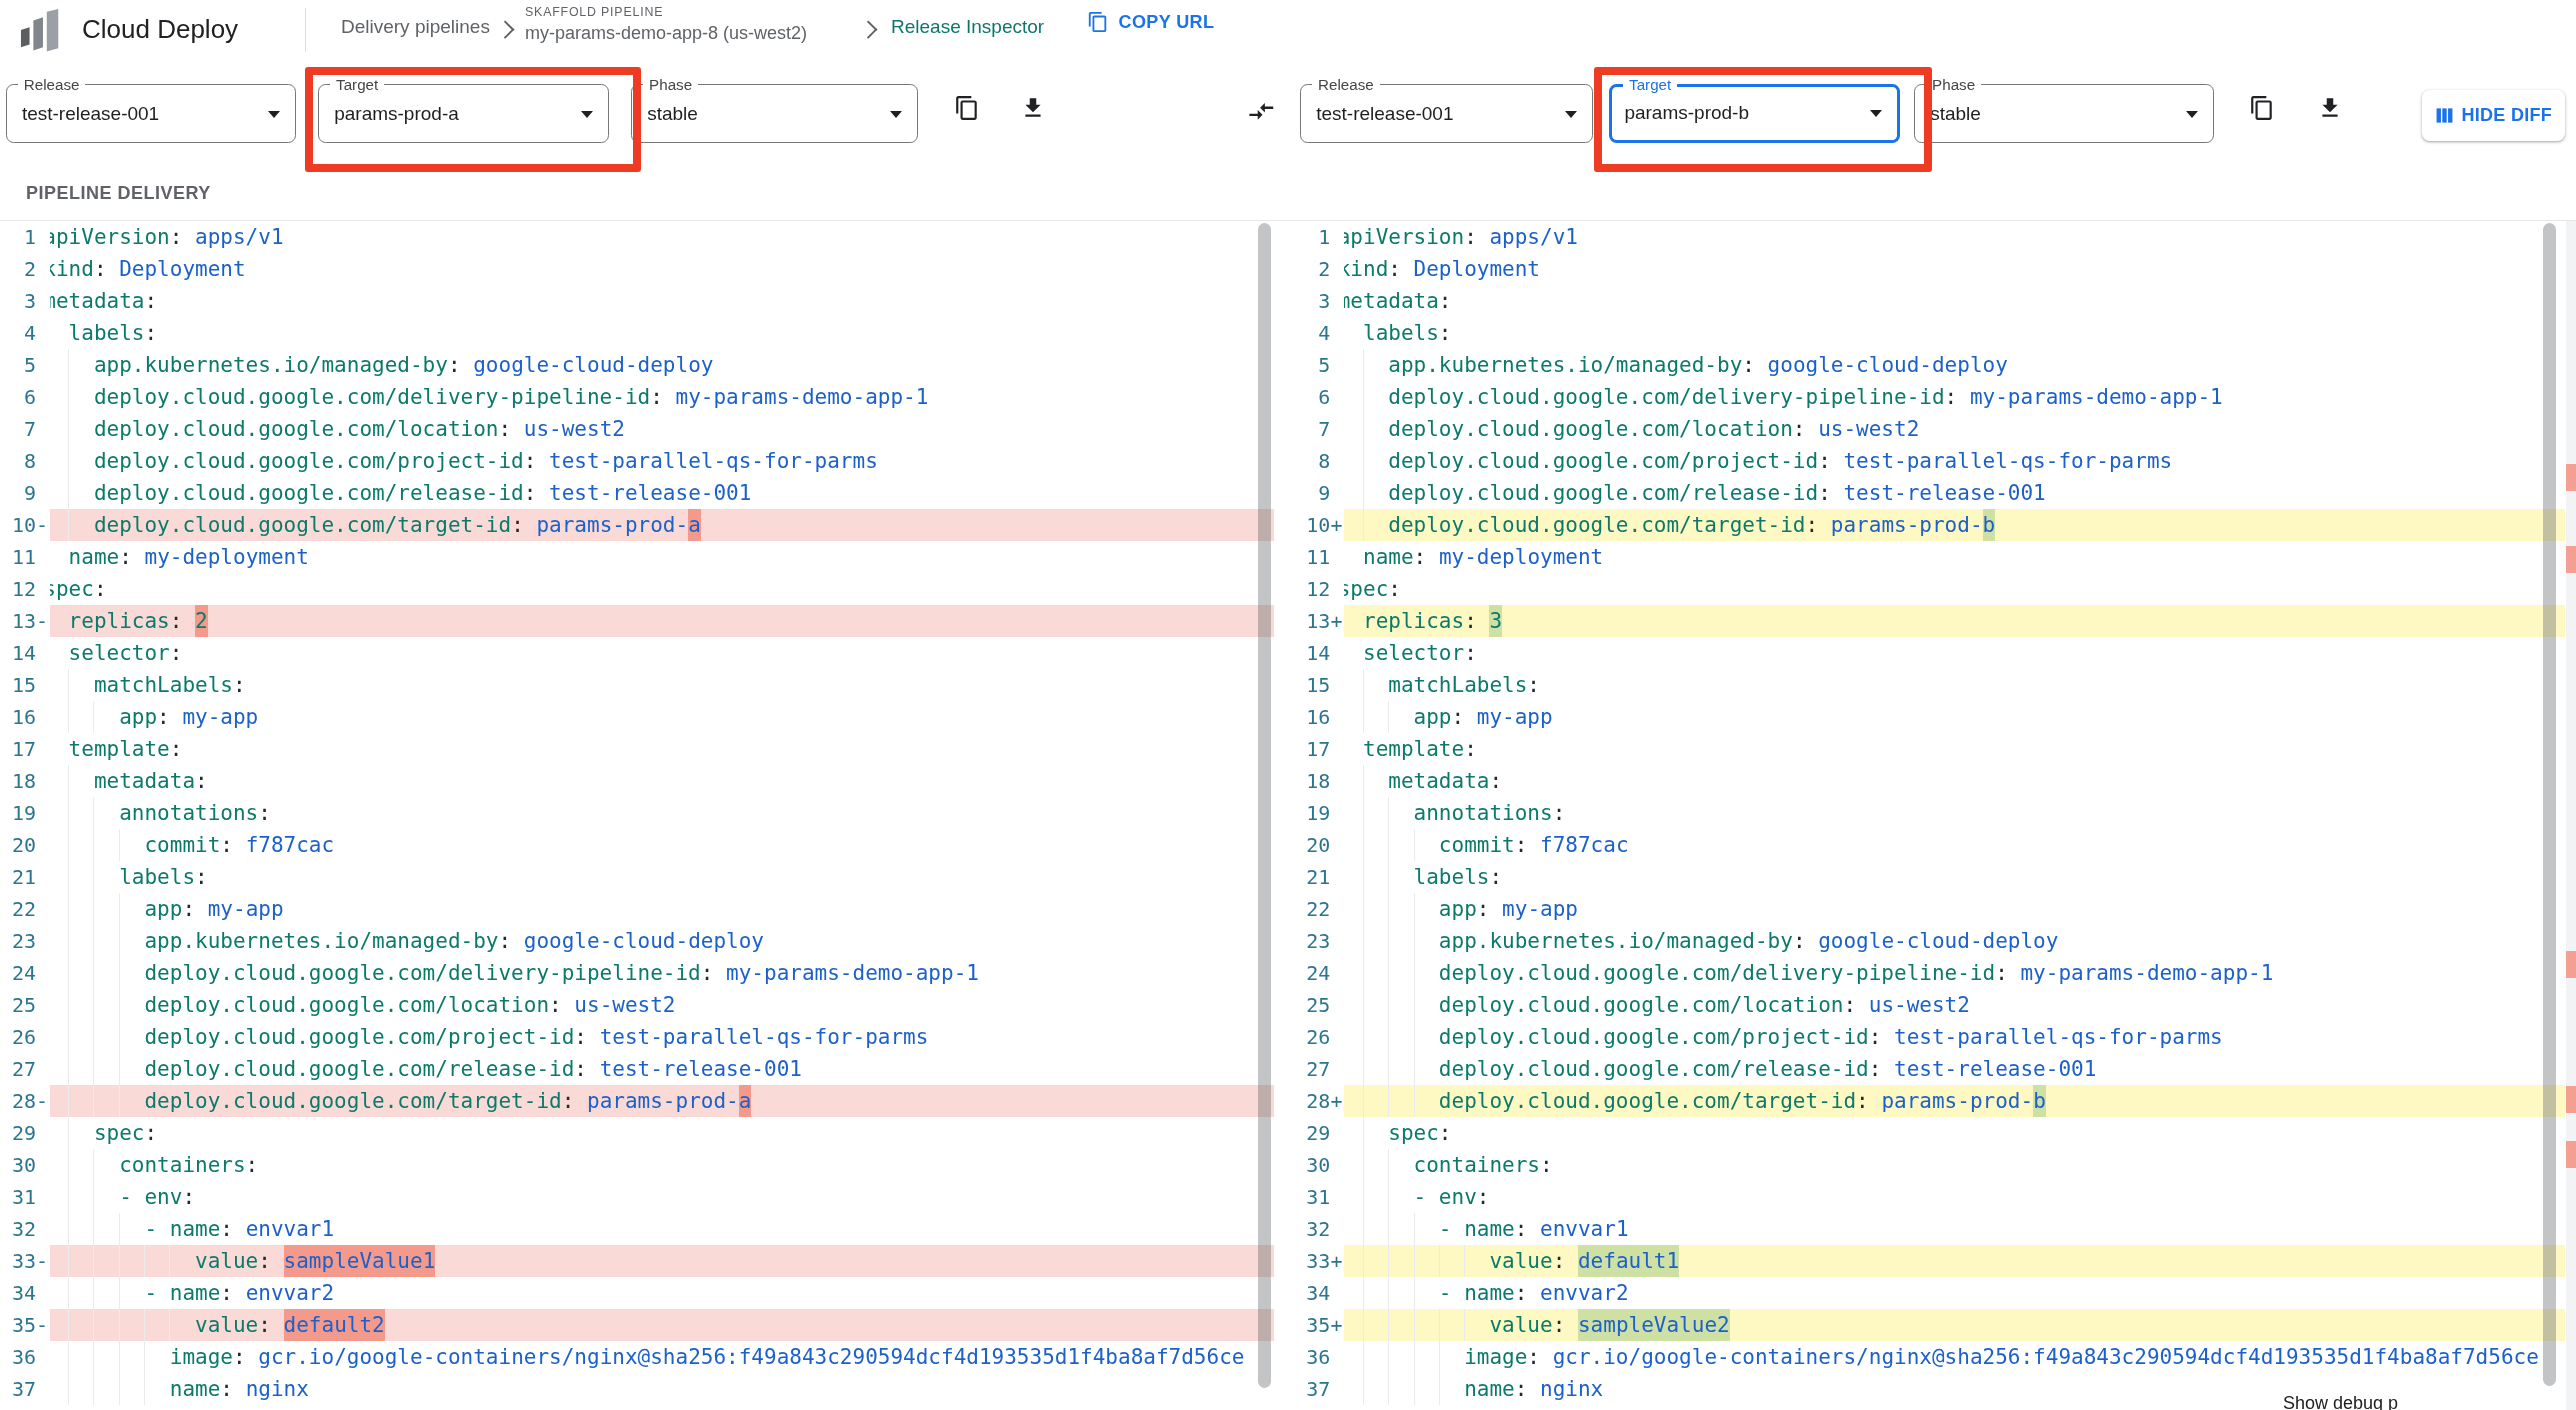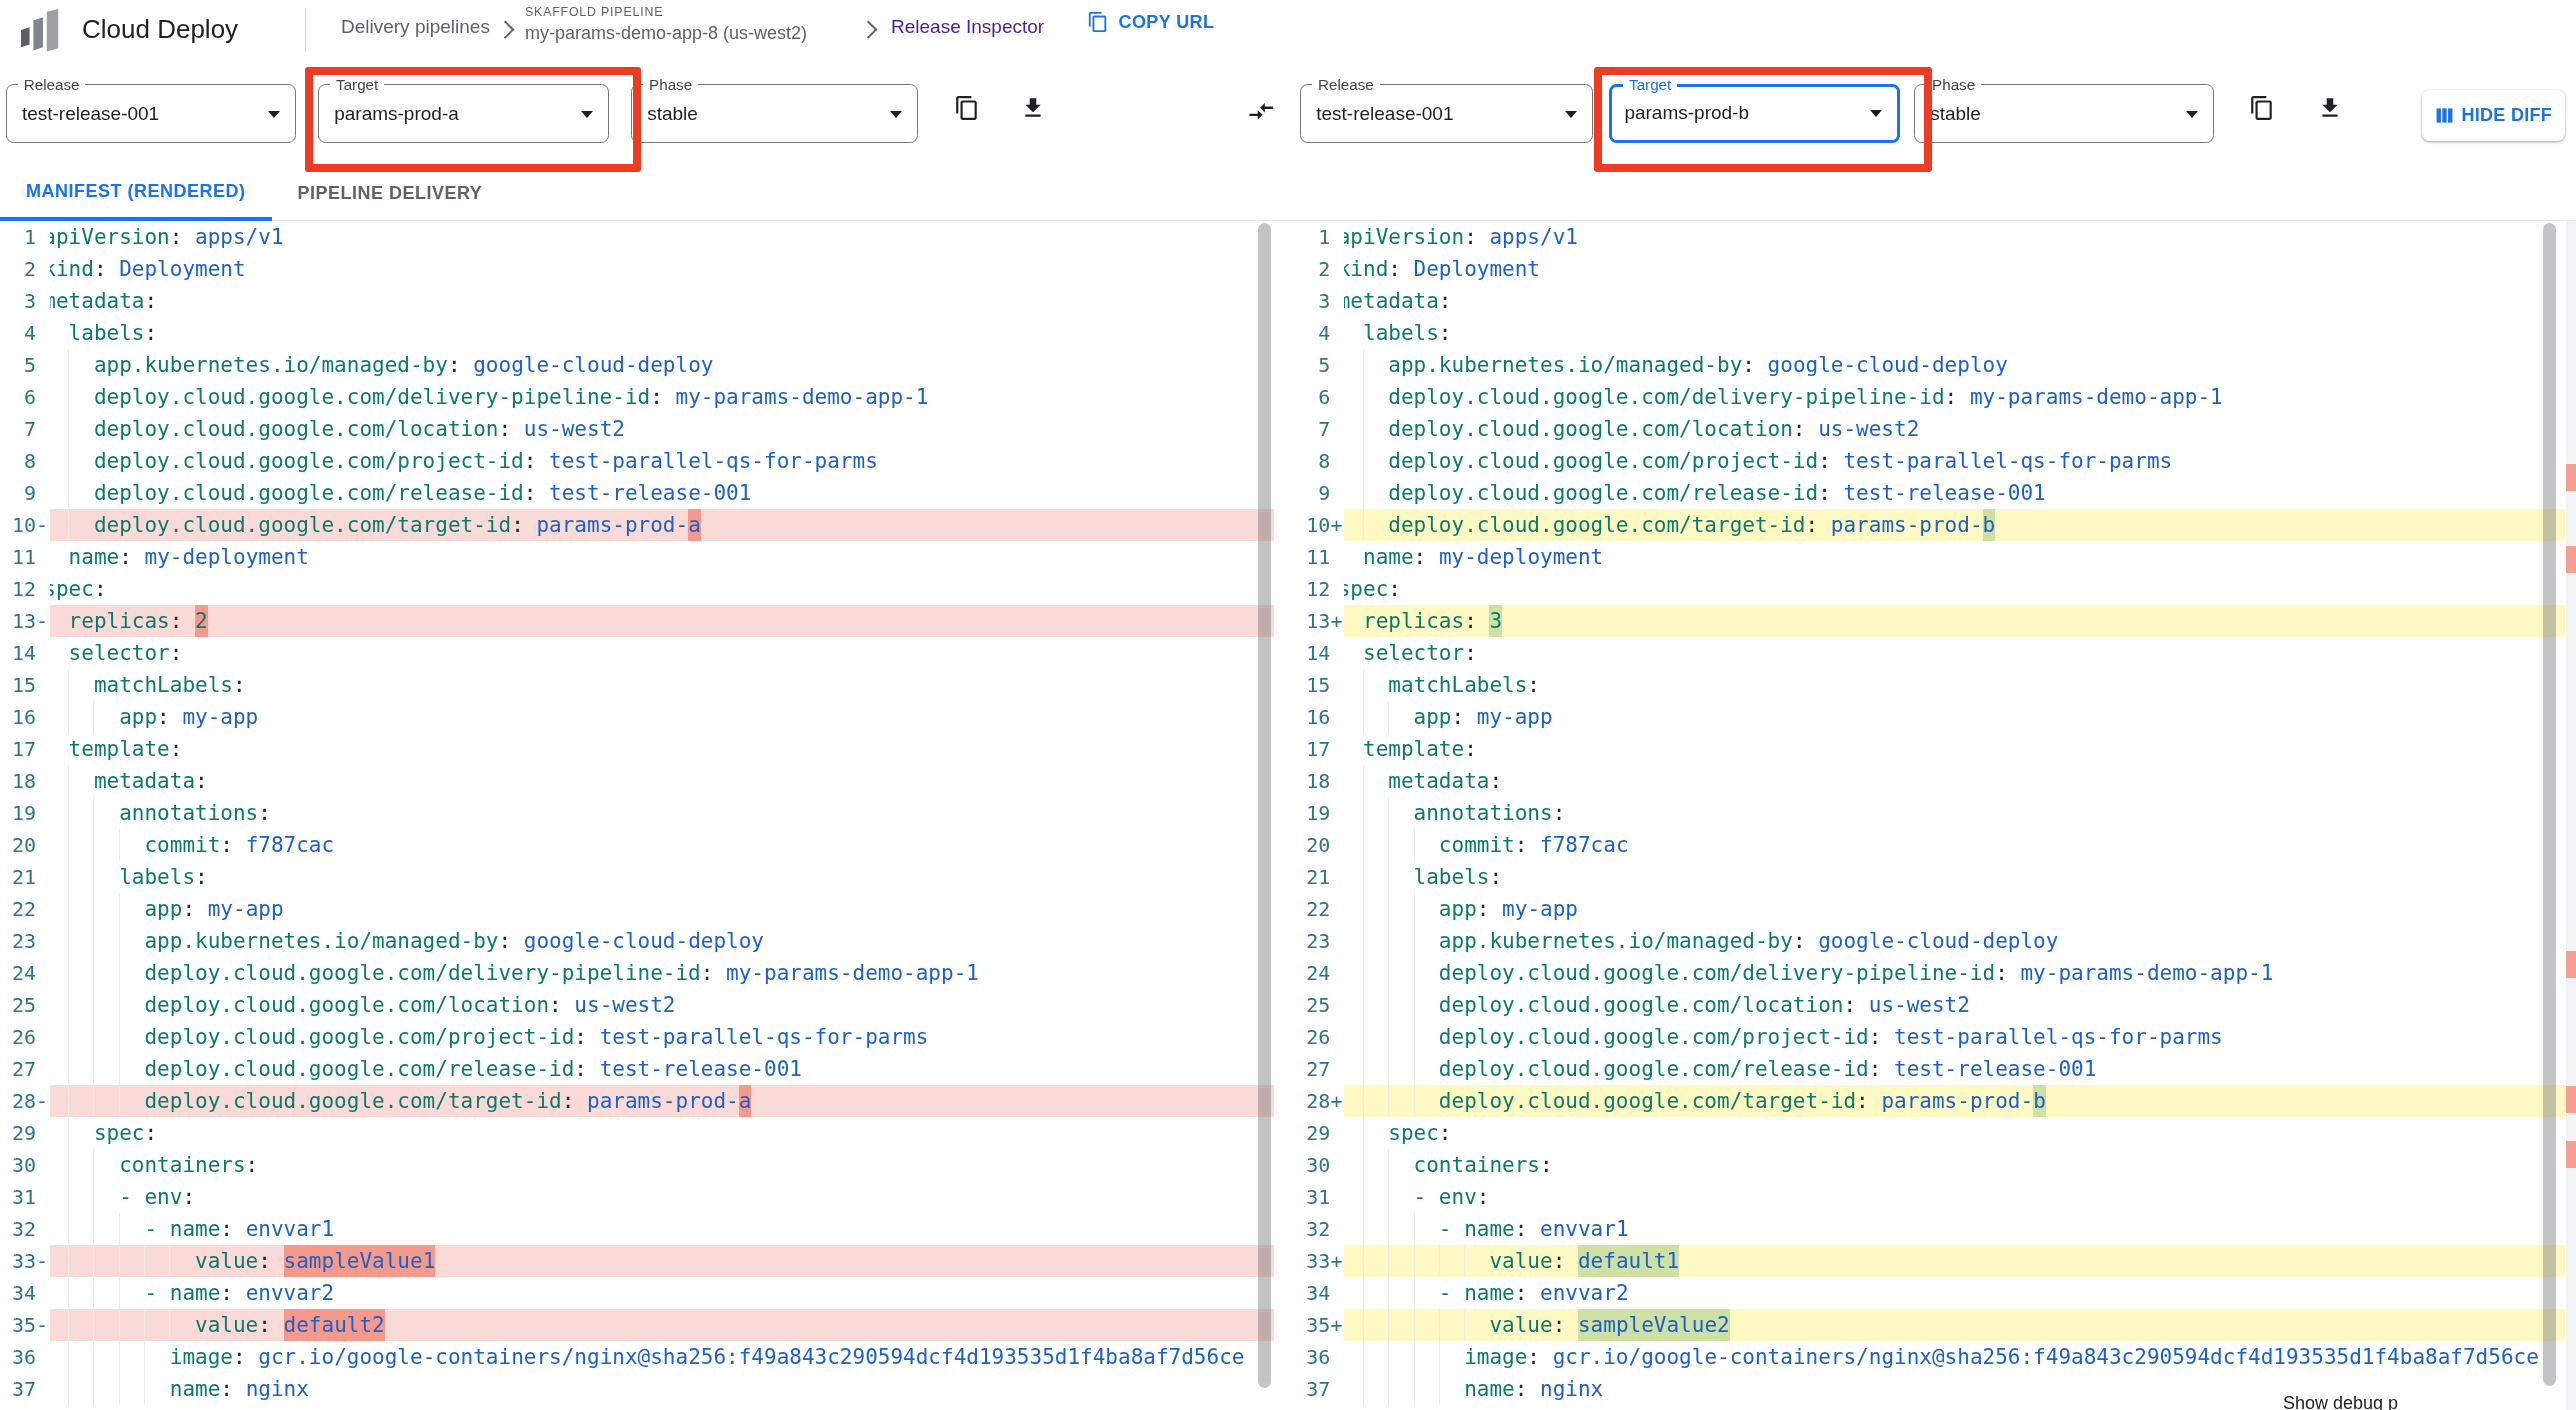--- a/index.html
+++ b/index.html
@@ -12,21 +12,21 @@
   .product-title{position:absolute;left:82px;top:14.3px;font-size:26px;color:#202124;}
   .hdr-divider{position:absolute;left:305px;top:7.6px;height:44px;width:1px;background:#dadce0;}
   .crumb-root{position:absolute;left:341px;top:16px;font-size:19px;color:#5f6368;}
   .chev{position:absolute;width:10.5px;height:10.5px;border-top:2.9px solid #5f6368;border-right:2.9px solid #5f6368;
         transform:rotate(45deg);}
   .chev1{left:499px;top:23px;}
   .chev2{left:862px;top:23px;}
   .crumb-stack{position:absolute;left:525px;top:5.7px;line-height:1;}
   .crumb-eyebrow{font-size:12.4px;letter-spacing:0.8px;color:#5f6368;margin-bottom:5.7px;}
   .crumb-name{font-size:18px;color:#5f6368;}
-  .crumb-page{position:absolute;left:891px;top:16px;font-size:19px;color:#4c1d95;}
+  .crumb-page{position:absolute;left:891px;top:16px;font-size:19px;color:#0f766e;}
   .copy-url{position:absolute;left:1087px;top:11.4px;display:flex;align-items:center;gap:9.5px;
             color:#1a73e8;font-size:18px;font-weight:bold;letter-spacing:0.4px;cursor:pointer;}
   
   .toolbar{position:absolute;left:0;top:59px;width:2576px;height:107px;background:#fff;
            border-bottom:1px solid #ebedef;}
   .sel{position:absolute;top:25px;height:59px;border:1px solid #747775;border-radius:7.6px;background:#fff;box-sizing:border-box;}
   .sel .flabel{position:absolute;top:-8.6px;left:11.4px;background:#fff;padding:0 5.7px;font-size:15.2px;color:#444746;}
   .sel .val{position:absolute;left:15.2px;top:0;line-height:57px;font-size:19px;color:#1f1f1f;white-space:nowrap;}
   .sel .arr{position:absolute;right:15.2px;top:26px;width:0;height:0;border-left:6.7px solid transparent;
             border-right:6.7px solid transparent;border-top:7.6px solid #1f1f1f;}
@@ -174,21 +174,20 @@
           <rect x="16.5" y="3" width="5.5" height="18"></rect>
       </svg>
       <span>HIDE DIFF</span>
     </div>
 
     <div class="annotation-box" style="left:305px;width:320px;"></div>
     <div class="annotation-box" style="left:1594px;width:322px;"></div>
   </div>
 
   <div class="tabs">
-    <div class="tab active">MANIFEST (RENDERED)</div>
     <div class="tab">PIPELINE DELIVERY</div>
   </div>
 
   <div class="panel" id="panel-left">
     <div class="rows">
         <div class="row">
           <span class="lnum">
             <span class="num">1</span>
             <span class="sign"></span>
           </span>

